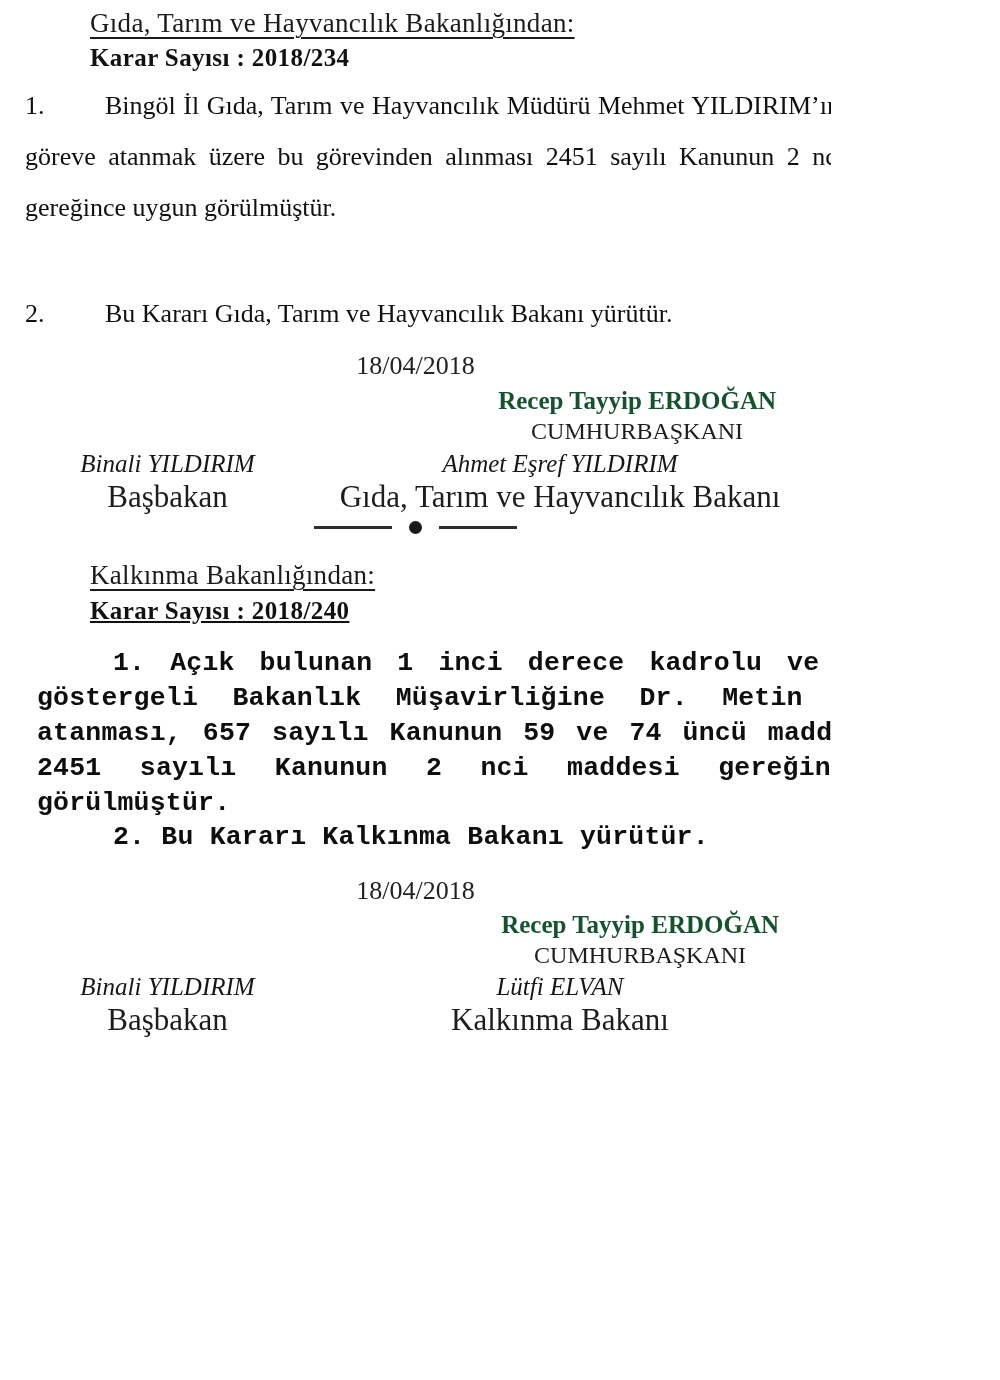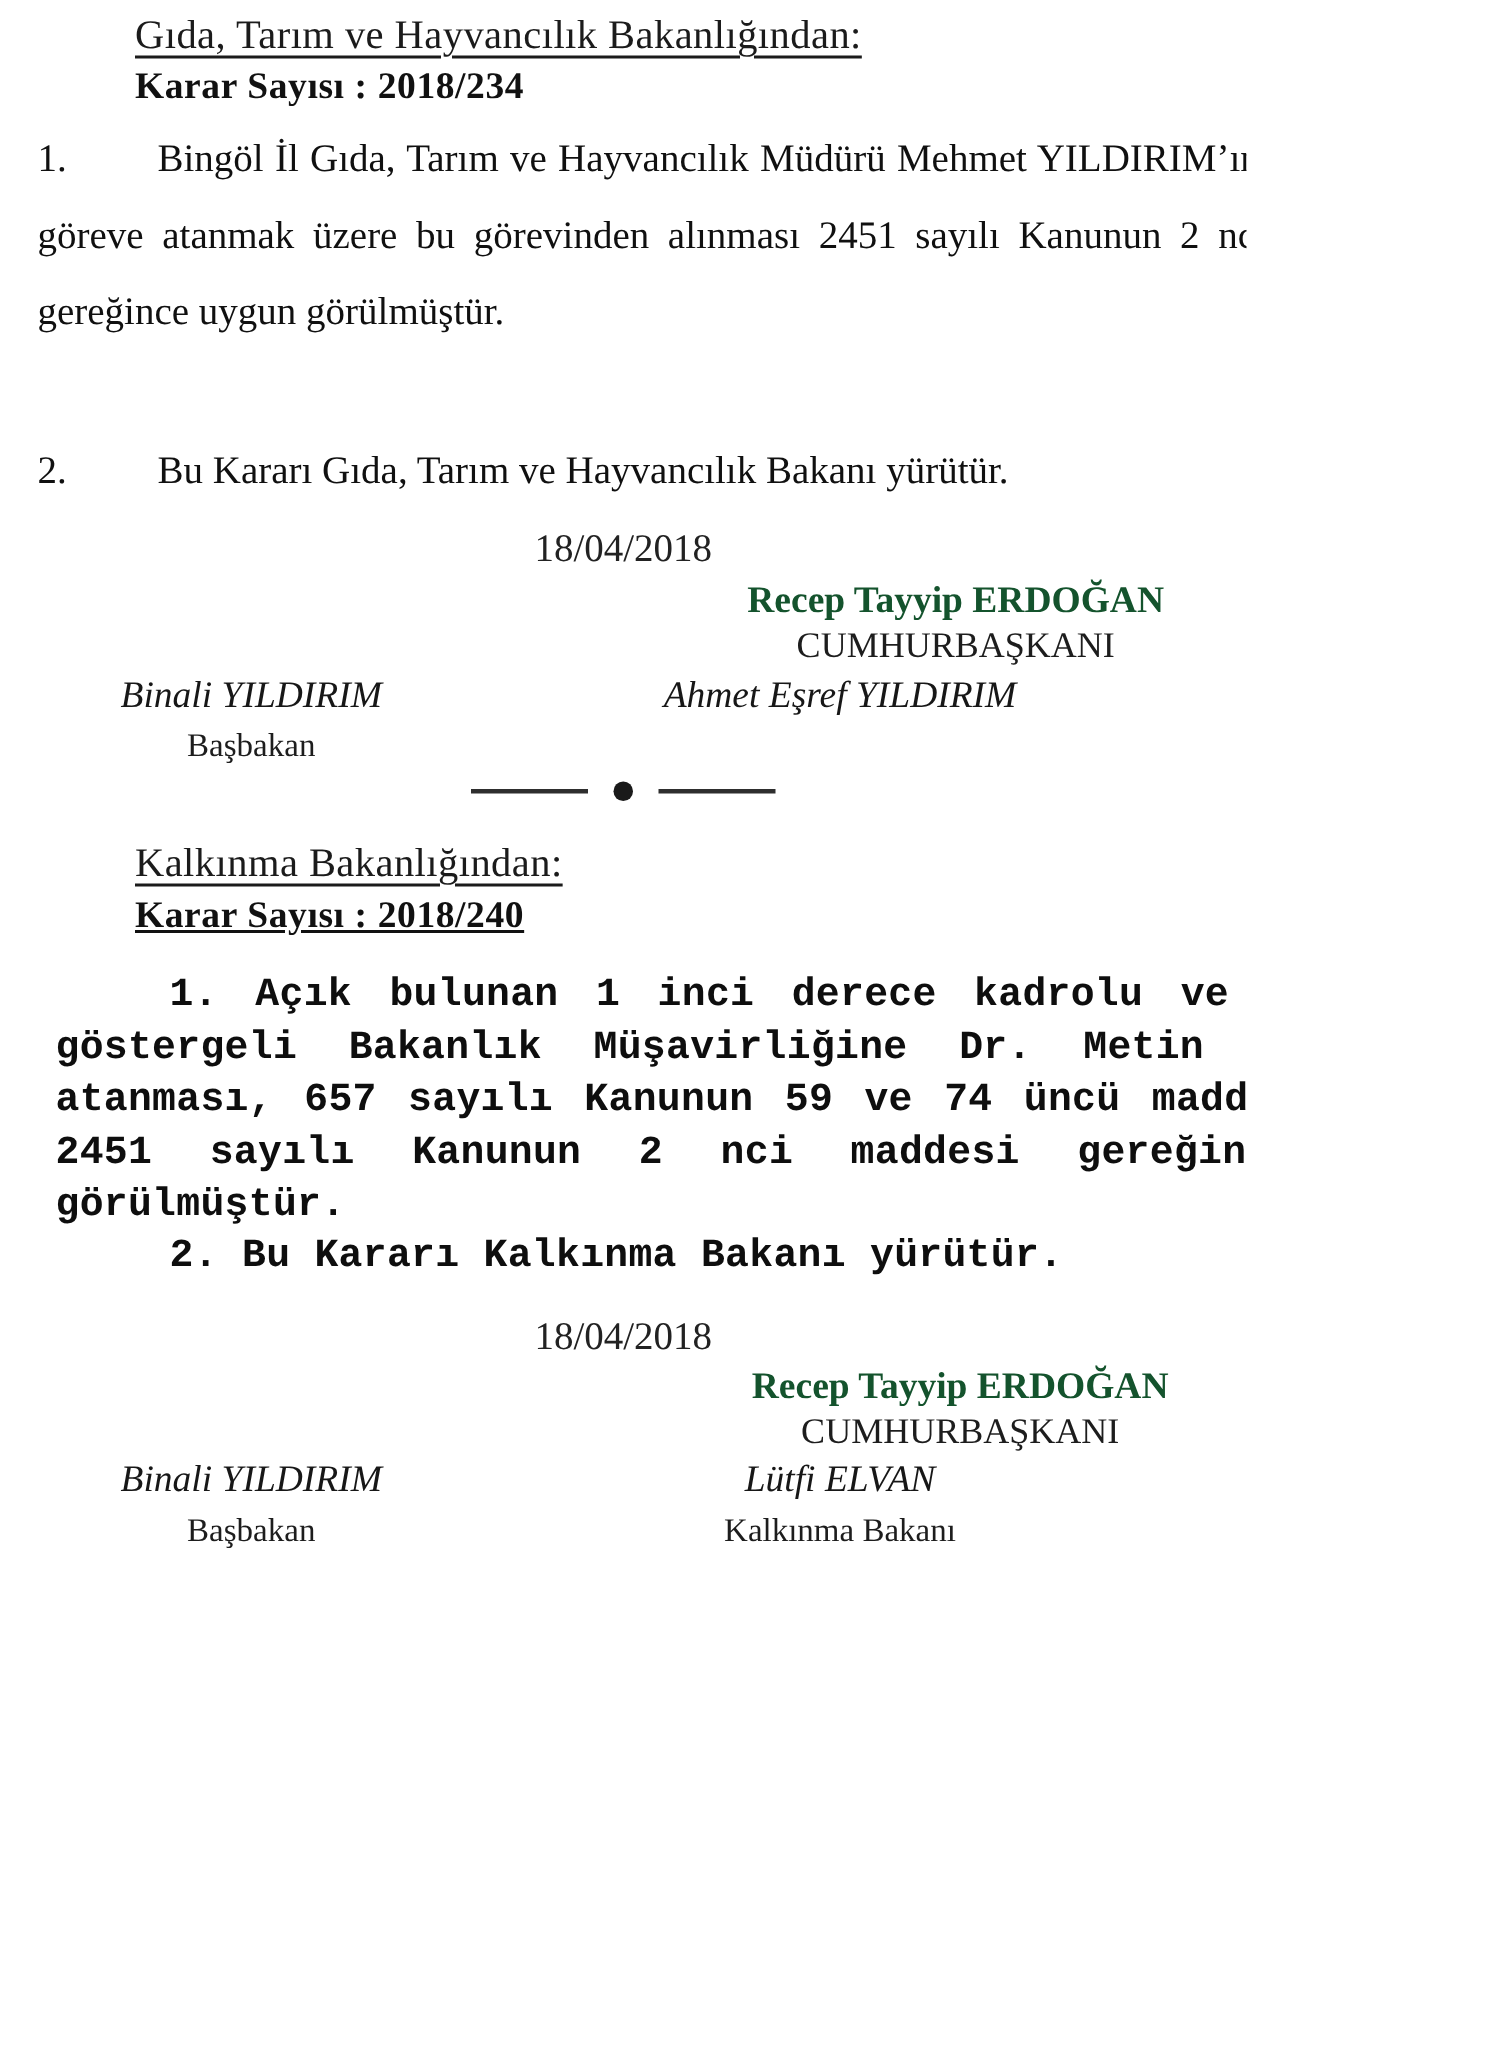--- a/index.html
+++ b/index.html
@@ -72,21 +72,21 @@
     text-align: center;
     line-height: 33px;
   }
   .sig-name {
     font-style: italic;
     font-size: 25px;
     color: #171717;
     white-space: nowrap;
   }
   .sig-title {
-    font-size: 22px;
+    font-size: 31px;
     color: #1d1d1d;
     white-space: nowrap;
   }
 
   
   .divider {
     left: 0;
     width: 100%;
     display: flex;
     align-items: center;
@@ -145,20 +145,21 @@
       <div class="president-title">CUMHURBAŞKANI</div>
     </div>
 
     <div class="abs sig-col" style="left:40px; top:447px; width:255px;">
       <div class="sig-name">Binali YILDIRIM</div>
       <div class="sig-title">Başbakan</div>
     </div>
 
     <div class="abs sig-col" style="left:330px; top:447px; width:460px;">
       <div class="sig-name">Ahmet Eşref YILDIRIM</div>
+      <div class="sig-title">Gıda, Tarım ve Hayvancılık Bakanı</div>
     </div>
 
   </section>
 
   <div class="abs divider" style="top:521px;">
     <span class="rule"></span>
     <span class="dot"></span>
     <span class="rule"></span>
   </div>
 

